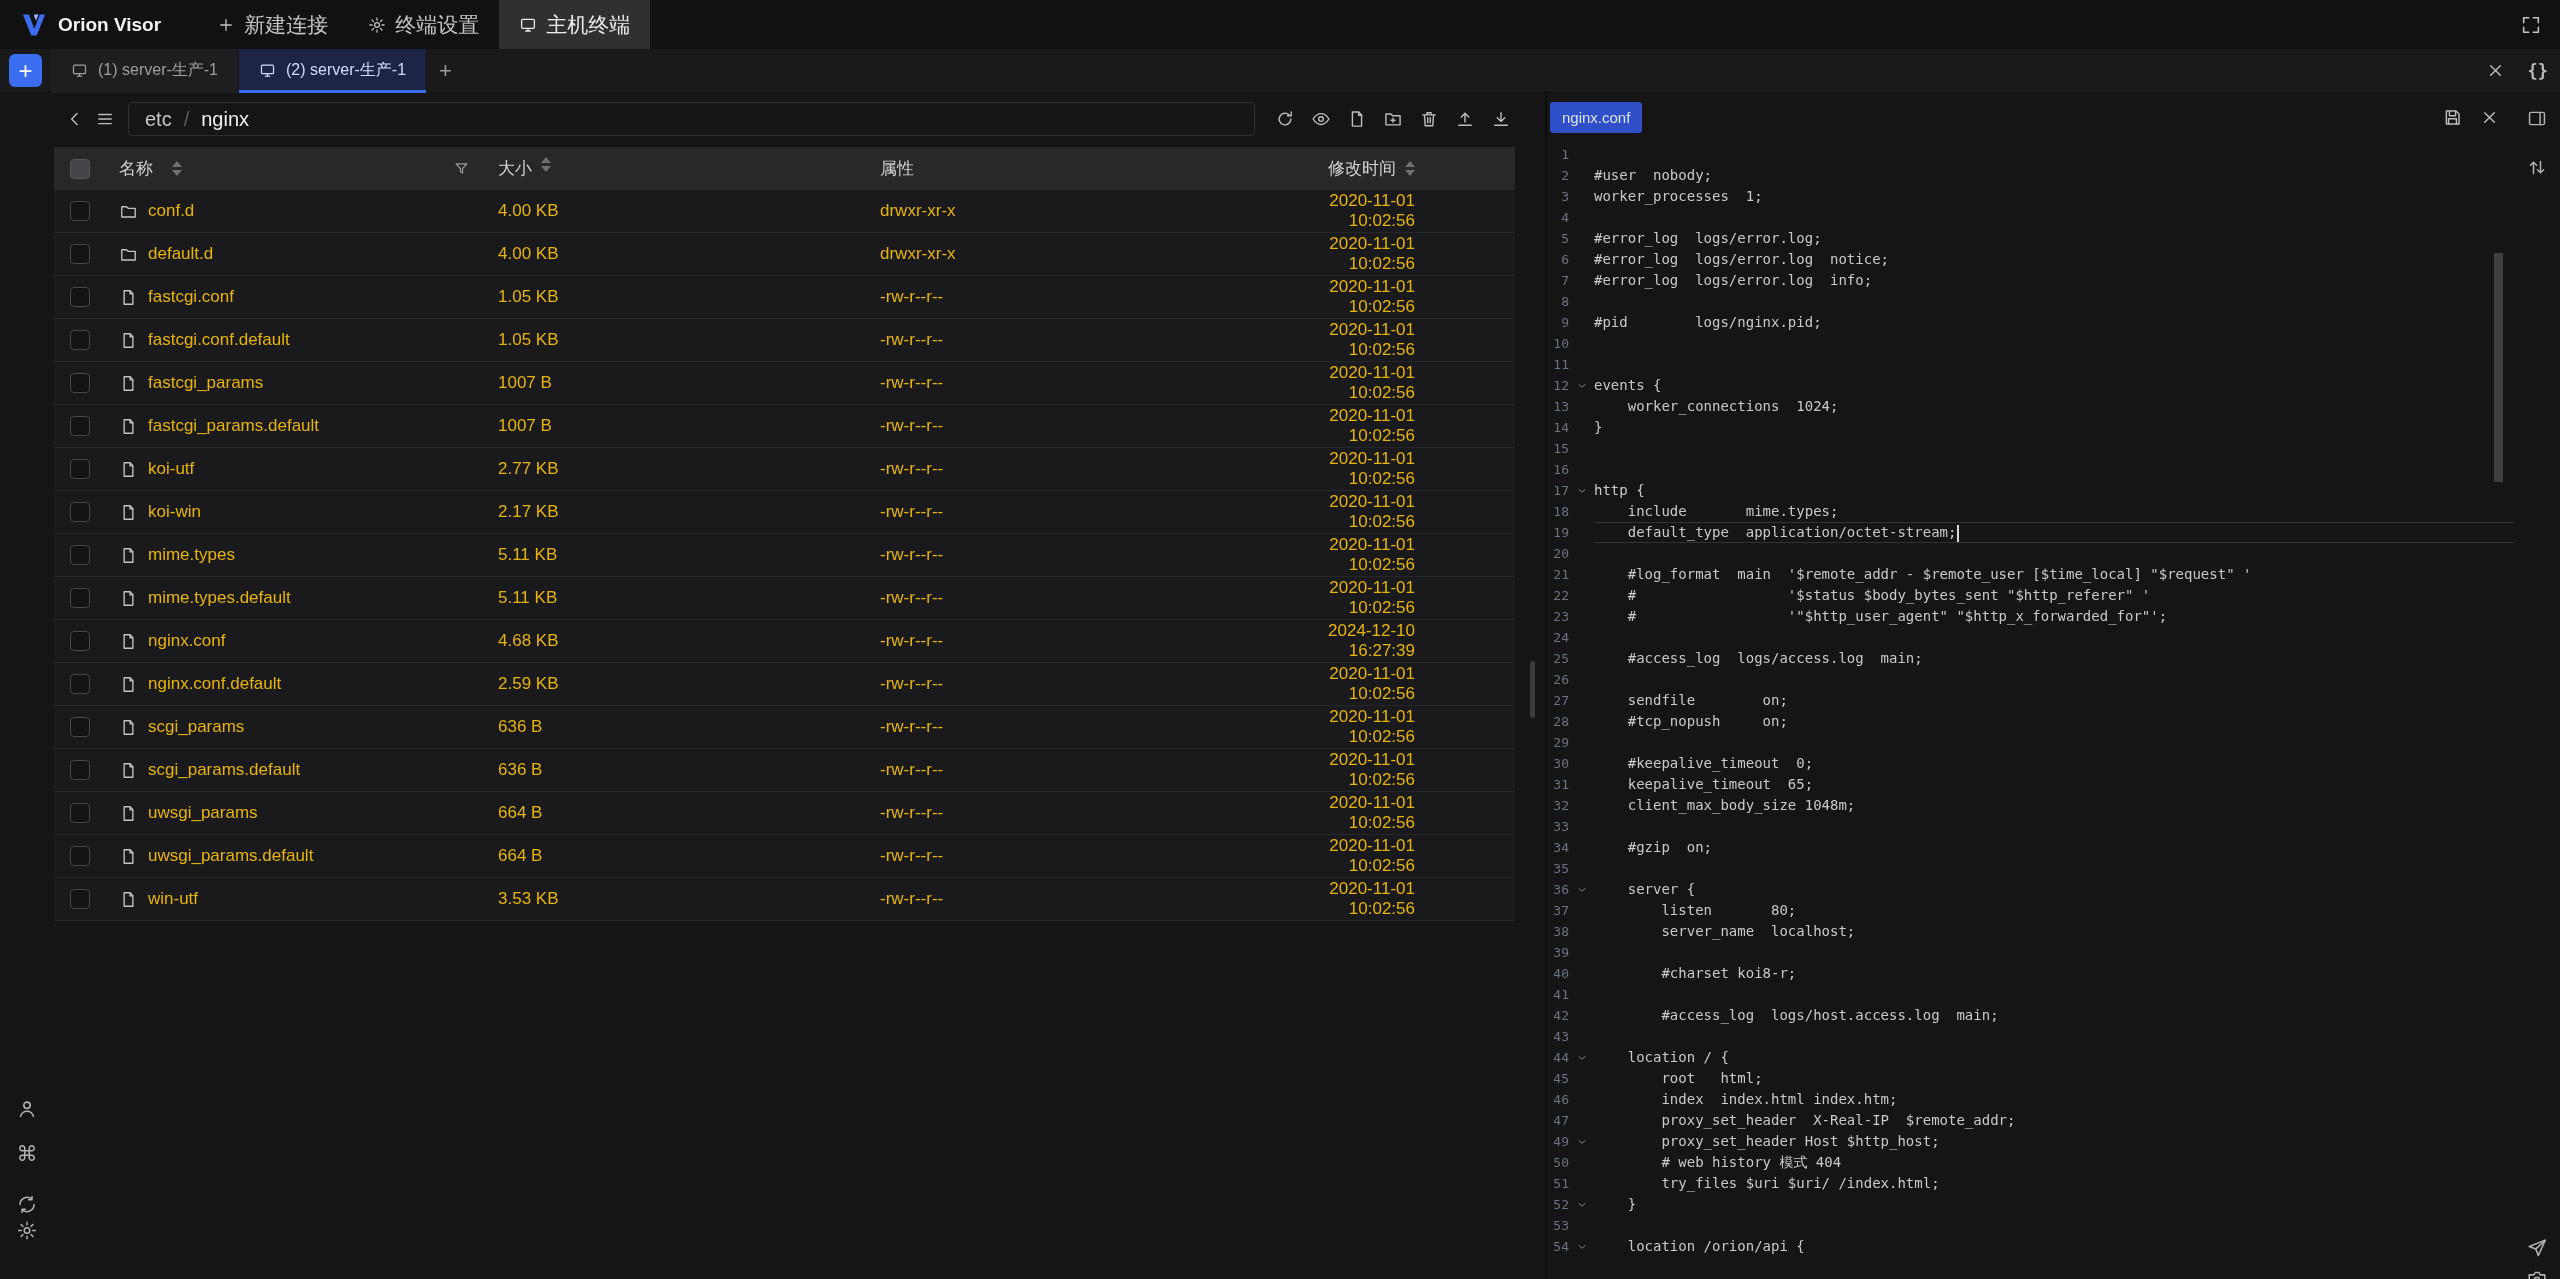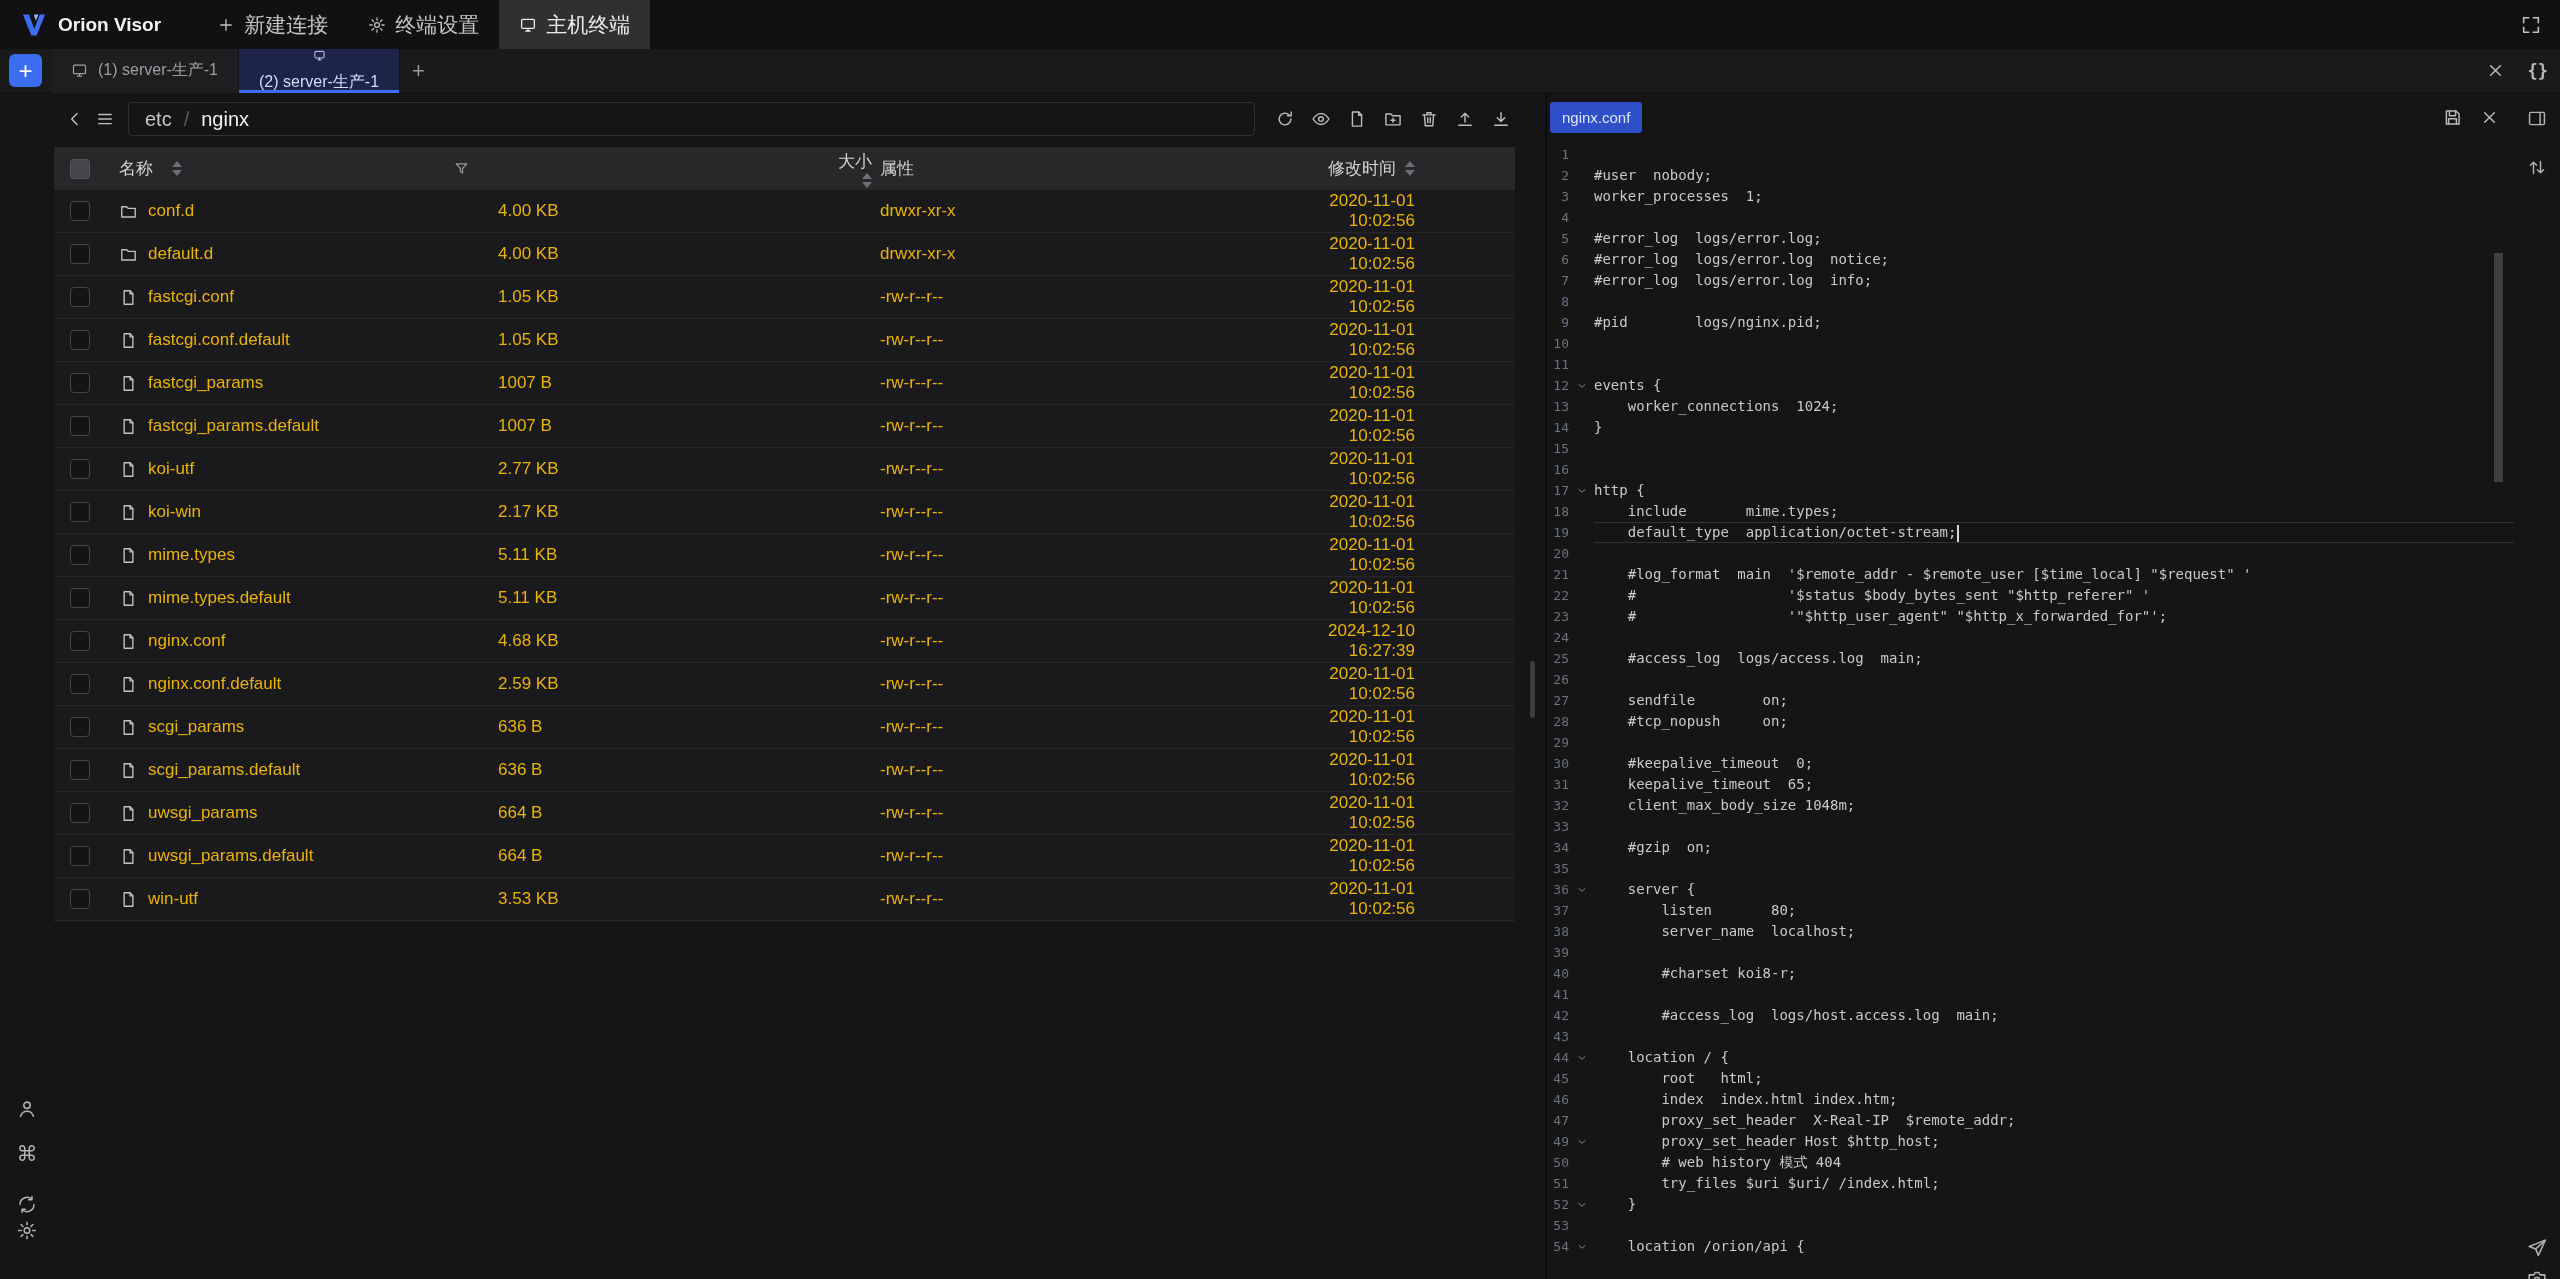--- a/index.html
+++ b/index.html
@@ -19,21 +19,21 @@
   .logo .name { font-size:19px; font-weight:bold; color:#f2f2f2; }
   .top-menu { display:flex; height:100%; }
   .menu-item { display:flex; align-items:center; gap:9px; padding:0 20px; color:#c4c4c6; font-size:21px; cursor:pointer; }
   .menu-item.active { background:#2f3032; color:#ebebeb; }
   .topbar-right { margin-left:auto; padding-right:18px; color:#c4c4c6; }
 
   
   .tabbar { height:44px; background:#1a1a1b; display:flex; align-items:center; border-bottom:1px solid #0f0f0f; }
   .new-term-btn { width:33px; height:33px; background:#3a6df0; border-radius:6px; margin:0 9px 0 9px; display:flex; align-items:center; justify-content:center; color:#fff; font-size:24px; line-height:1; cursor:pointer; }
   .tab { height:44px; display:flex; align-items:center; gap:10px; padding:0 20px; font-size:16px; color:#9e9ea2; background:#1e1e20; border-right:1px solid #141414; cursor:pointer; }
-  .tab.active { background:#1c2547; color:#d2dcff; box-shadow:inset 0 -3px 0 #3a6df0;flex-direction:column; }
+  .tab.active { background:#1c2547; color:#d2dcff; box-shadow:inset 0 -3px 0 #3a6df0; }
   .tab-add { margin-left:12px; color:#9a9a9a; font-size:22px; cursor:pointer; }
   .tabbar-right { margin-left:auto; display:flex; align-items:center; gap:22px; padding-right:12px; color:#b9b9b9; }
   .braces-glyph { font-family:"DejaVu Sans Mono",monospace; font-size:17px; font-weight:bold; }
 
   
   .main { display:flex; height:1186px; }
   .left-rail { width:54px; position:relative; }
   .right-rail { width:46px; position:relative; }
   .rail-icon { position:absolute; left:50%; transform:translateX(-50%); color:#b2b2b6; cursor:pointer; }
   .cmd-glyph { font-size:21px; }
@@ -245,21 +245,21 @@
           <span class="sort">
               <i class="up"></i>
               <i class="down"></i>
             </span>
           <span class="funnel">
             <svg class="ic" width="17" height="17" viewBox="0 0 24 24">
                 <path d="M4.5 5.5h15L13.5 12v6.5l-3-1.8V12z"></path>
               </svg>
           </span>
         </div>
-        <div class="c-size" style="display:flex;align-items:flex-end;flex-direction:column;">
+        <div class="c-size" style="display:flex;align-items:flex-start;">
           <span>大小</span>
           <span class="sort">
               <i class="up"></i>
               <i class="down"></i>
             </span>
         </div>
         <div class="c-attr">
           <span>属性</span>
         </div>
         <div class="c-mtime" style="display:flex;align-items:center;justify-content:flex-end;">

